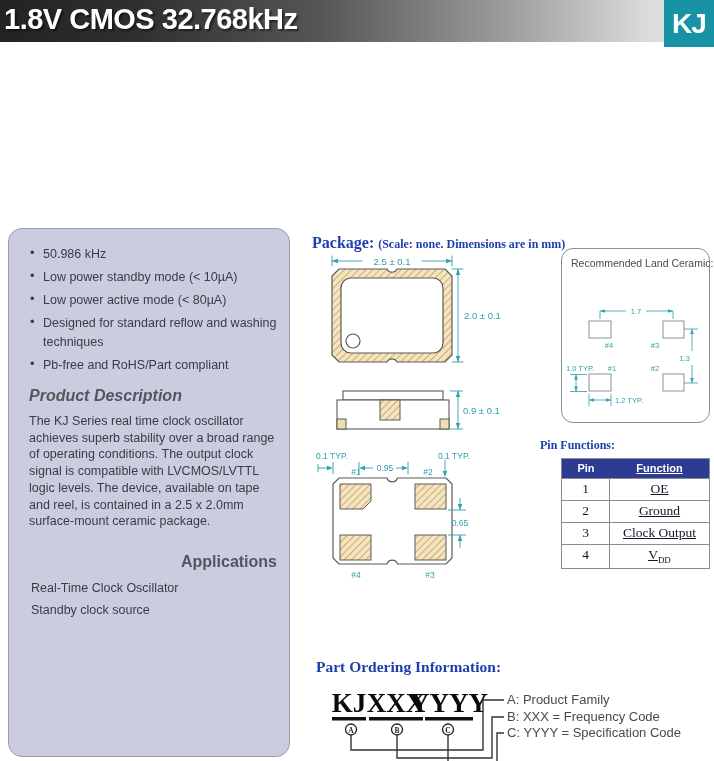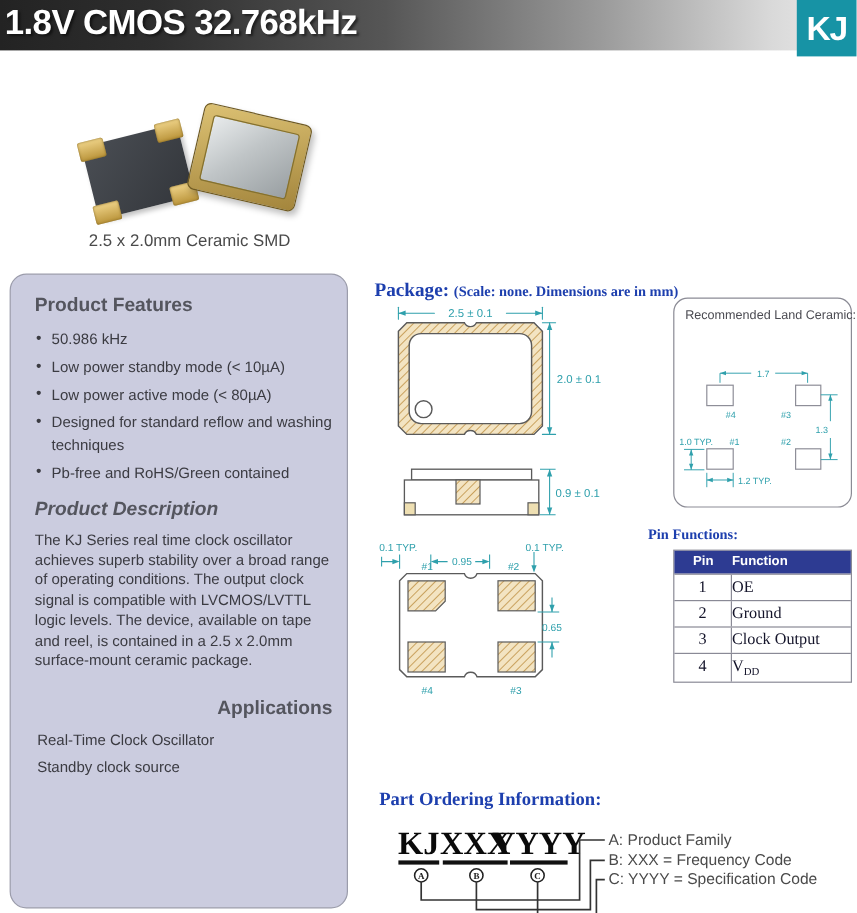--- a/index.html
+++ b/index.html
@@ -55,21 +55,21 @@
        border:1.5px solid #8b8b95;border-radius:12px;box-sizing:border-box;background:#fff;}
   .land-title{position:absolute;left:9px;top:8px;font-size:10.5px;color:#4b4b52;white-space:nowrap;}
 
   
   .pin-table{position:absolute;left:561px;top:458px;width:149px;border:1px solid #8a8a96;
        box-sizing:border-box;}
   .pt-row{display:flex;}
   .pt-head{background:#2d3b92;color:#fff;font-size:11px;font-weight:bold;}
   .pt-head .c1,.pt-head .c2{padding:3px 0 4px 0;}
   .c1{width:48px;text-align:center;box-sizing:border-box;}
-  .c2{flex:1;text-align:left;box-sizing:border-box;}
+  .c2{flex:1;text-align:center;box-sizing:border-box;text-decoration:underline;}
   .pt-body{font-family:"Liberation Serif",serif;font-size:13.5px;color:#14142a;
        border-top:1px solid #8a8a96;}
   .pt-body .c1{border-right:1px solid #8a8a96;padding:2px 0 3px 0;}
   .pt-body .c2{padding:2px 0 3px 0;}
   .pt-body sub{font-size:9px;}
 
   
   svg text{font-family:"Liberation Sans",sans-serif;}
   svg text.serifb{font-family:"Liberation Serif",serif;font-weight:bold;}
   .dim{fill:#2fa0ac;font-size:9.5px;}
@@ -82,41 +82,28 @@
 
 <div id="page">
 
   <div class="hdr">
     <div class="hdr-title">1.8V CMOS 32.768kHz</div>
   </div>
   <div class="logo-box">
     <span>KJ</span>
   </div>
 
-  <div class="photo">
-    <div class="chip-dark">
-      <div class="pad tl"></div>
-      <div class="pad tr"></div>
-      <div class="pad bl"></div>
-      <div class="pad br"></div>
-    </div>
-    <div class="chip-gold">
-      <div class="lid"></div>
-    </div>
-    <div class="photo-caption">2.5 x 2.0mm Ceramic SMD</div>
-  </div>
 
   <div class="panel">
-    <h2>Product Features</h2>
     <ul class="feat">
       <li>50.986 kHz</li>
       <li>Low power standby mode (&lt; 10µA)</li>
       <li>Low power active mode (&lt; 80µA)</li>
       <li>Designed for standard reflow and washing techniques</li>
-      <li>Pb-free and RoHS/Green contained</li>
+      <li>Pb-free and RoHS/Part compliant</li>
     </ul>
     <h2 class="mt1">Product Description</h2>
     <p class="desc">The KJ Series real time clock oscillator achieves superb stability over a broad range of operating conditions. The output clock signal is compatible with LVCMOS/LVTTL logic levels.  The device, available on tape and reel, is contained in a 2.5 x 2.0mm surface-mount ceramic package.</p>
     <h2 class="mt2">Applications</h2>
     <div class="apps">
       <div>Real-Time Clock Oscillator</div>
       <div>Standby clock source</div>
     </div>
   </div>
 

